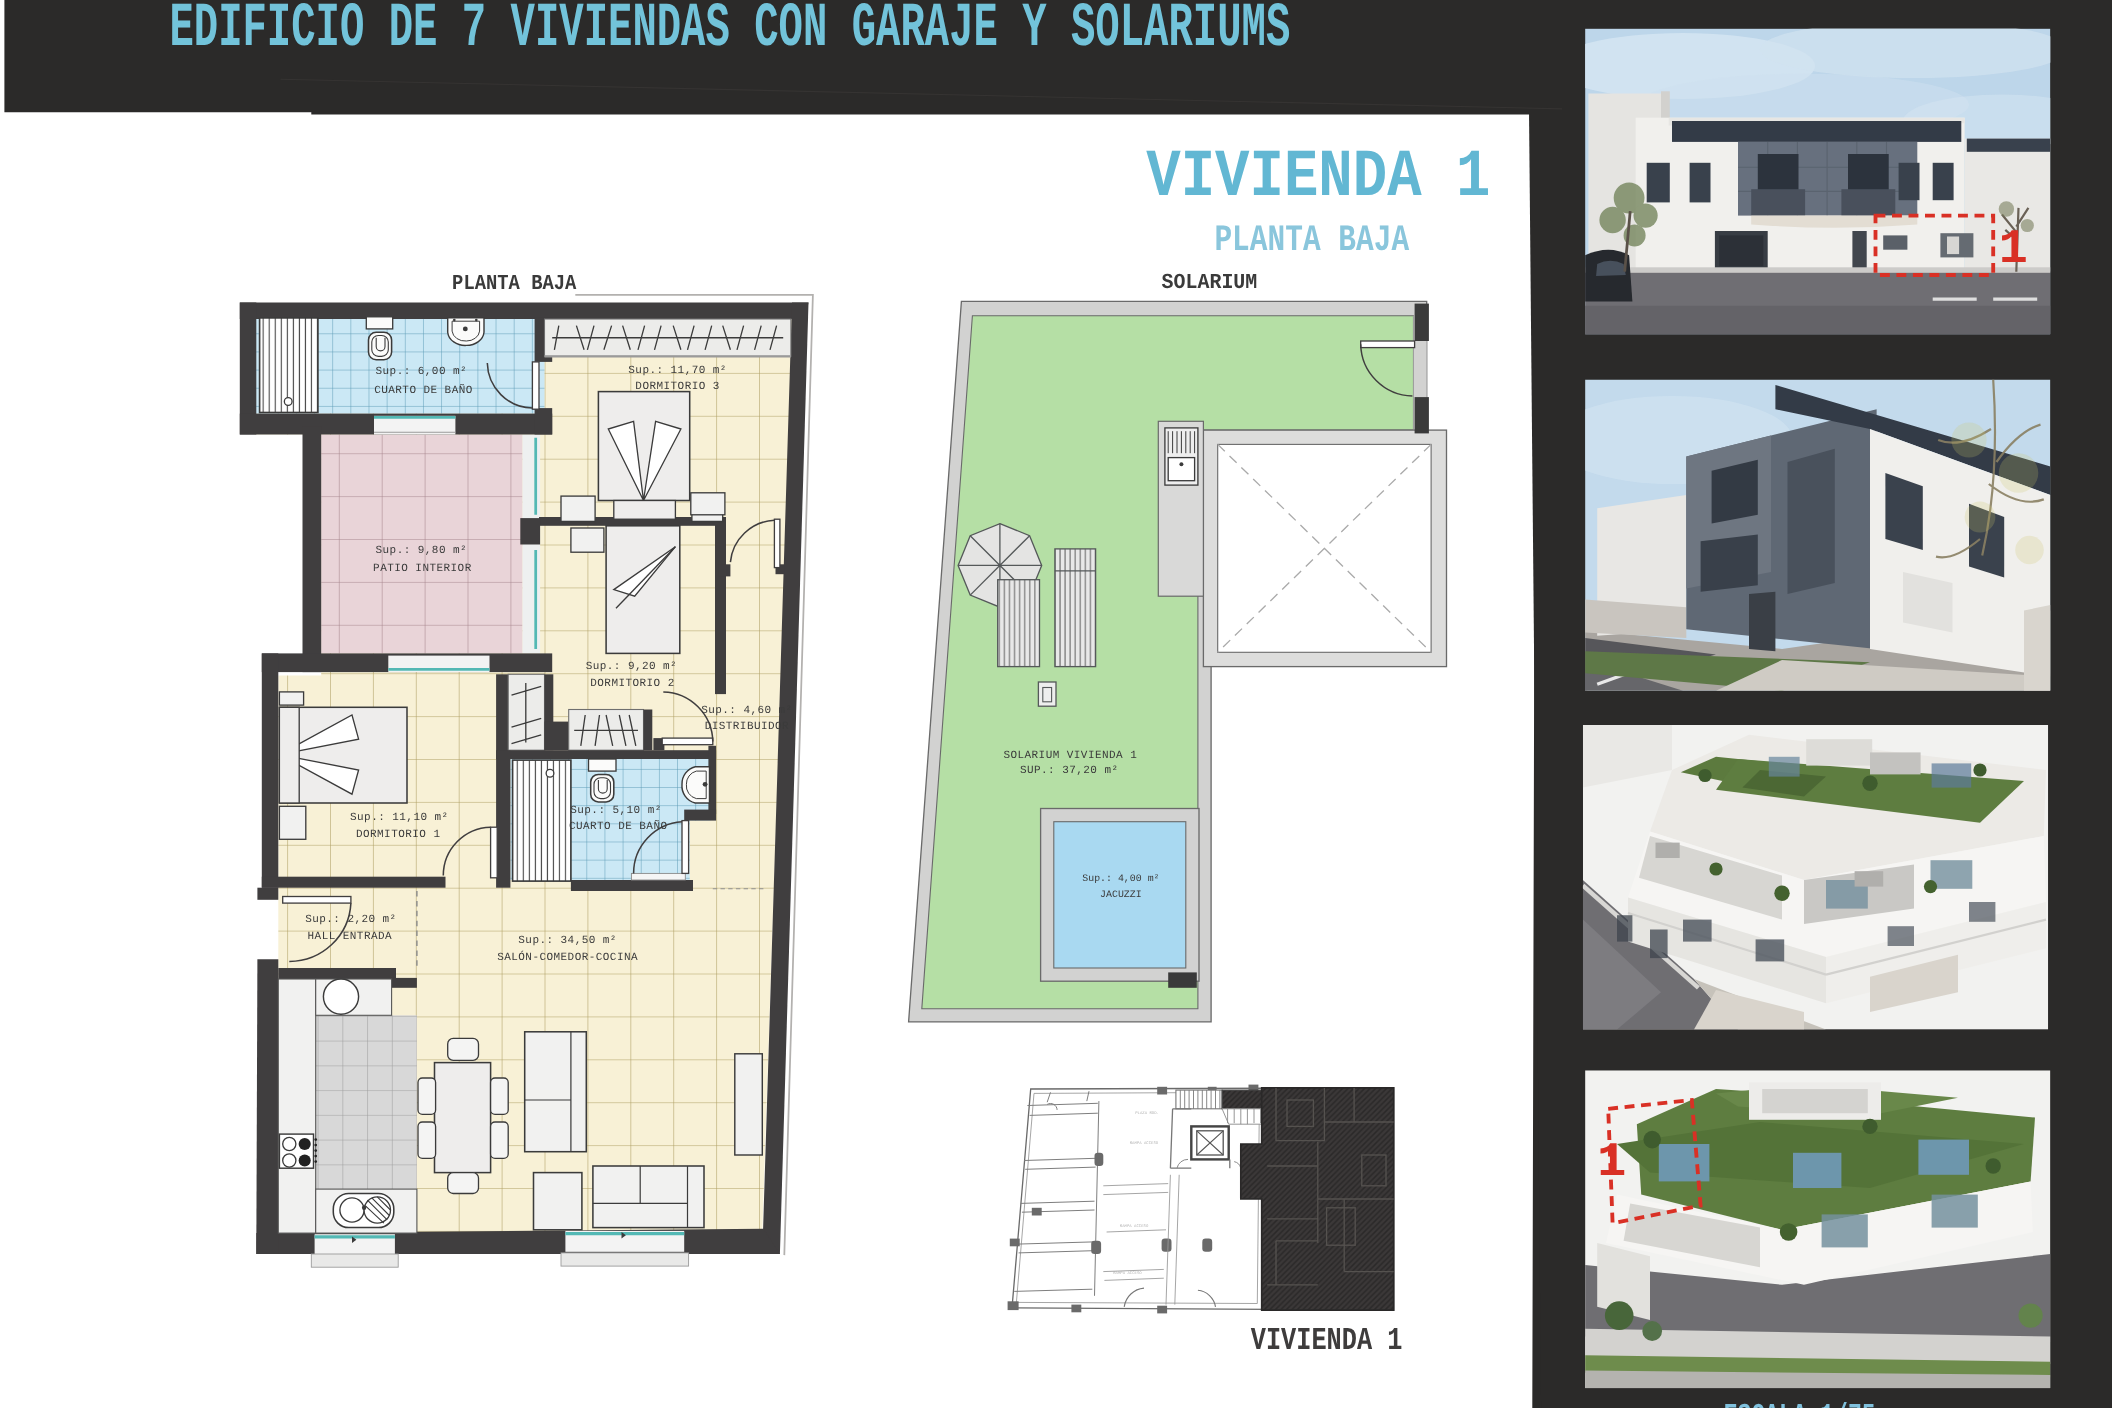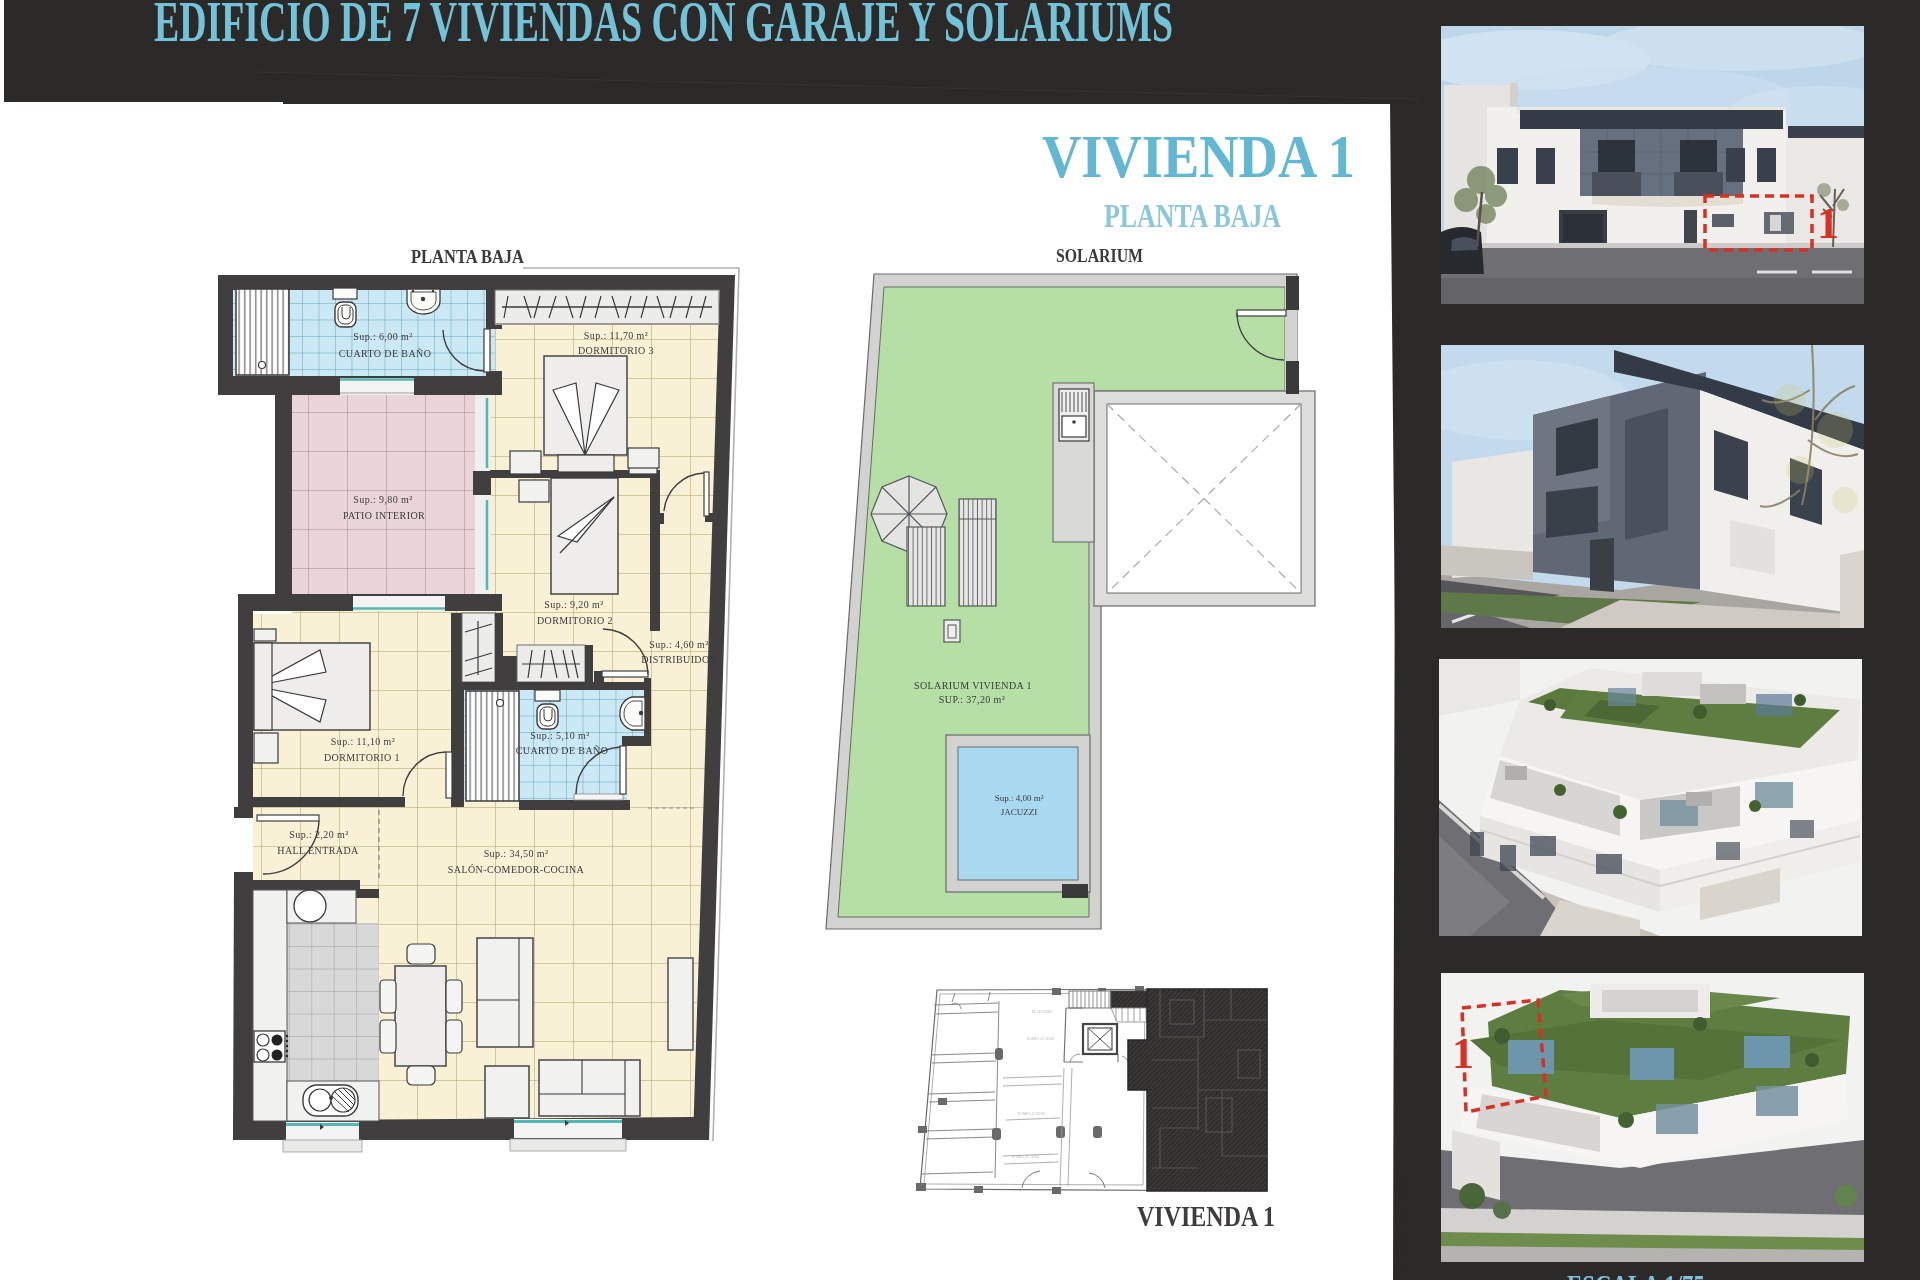--- a/index.html
+++ b/index.html
@@ -1,16 +1,16 @@
 <!DOCTYPE html>
 <html><head>
 <meta charset="utf-8">
 <style>
 html,body{margin:0;padding:0;background:#ffffff;}
-.page{position:relative;width:1920px;height:1280px;overflow:hidden;font-family:Liberation Serif, serif;background:#ffffff;}
+.page{position:relative;width:1920px;height:1280px;overflow:hidden;font-family:Liberation Mono, monospace;background:#ffffff;}
 </style>
 </head>
 <body>
 <div class="page">
 <svg width="1920" height="1280" viewBox="0 0 1920 1280">
 <defs>
 <pattern id="patCream" width="39" height="39" patternUnits="userSpaceOnUse" patternTransform="translate(27,27)">
   <rect width="39" height="39" fill="#f8f1d6"></rect>
   <path d="M0,0H39M0,0V39" stroke="#af9f62" stroke-width="1" fill="none"></path>
 </pattern>

